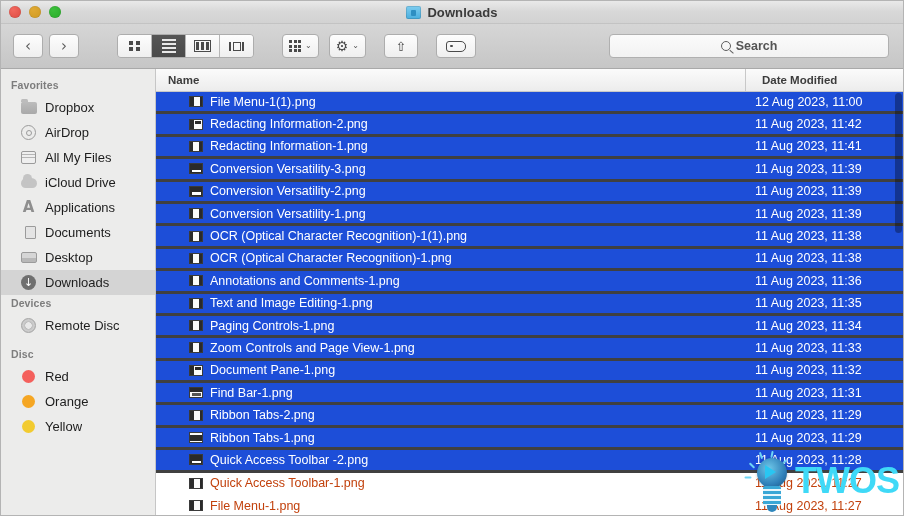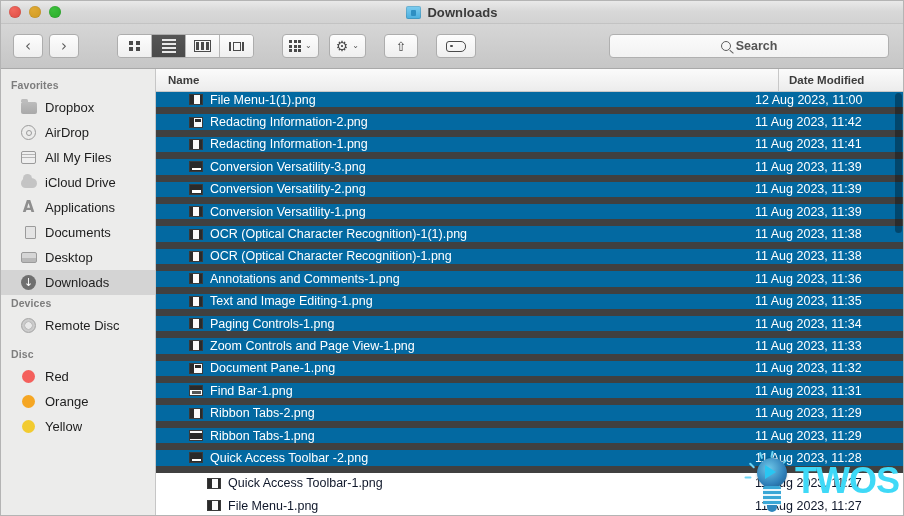--- a/index.html
+++ b/index.html
@@ -314,42 +314,42 @@
     border-bottom: 1px solid #c8c8c8;
     display: flex;
     align-items: center;
     font-size: 11.5px;
     font-weight: bold;
     color: #3c3c3c;
     box-sizing: border-box;
   }
   .ch-name { padding-left: 12px; flex: 1; }
   .ch-date {
-    width: 125px;
-    padding-left: 10px;
+    width: 158px;
+    padding-left: 16px;
     border-left: 1px solid #c8c8c8;
     height: 100%;
     display: flex; align-items: center;
     box-sizing: border-box;
   }
   .rows { position: relative; }
   .row {
     height: 22.4px;
     display: flex;
     align-items: center;
     font-size: 12.5px;
     box-sizing: border-box;
     border-bottom: 1px solid #ffffff;
   }
   .row.sel {
-    background: #0369a1;
+    background: #1d4ed8;
     color: #ffffff;
-    border-bottom: 7px solid #404040;
-  }
-  .row.unsel { background: #ffffff; color: #0f172a; margin-left: 18px; }
+    border-bottom: 3px solid #404040;
+  }
+  .row.unsel { background: #ffffff; color: #c2410c; }
   .r-name {
     flex: 1;
     display: flex; align-items: center; gap: 7px;
     padding-left: 33px;
     white-space: nowrap;
     overflow: hidden;
   }
   .r-date {
     width: 158px;
     padding-left: 10px;

